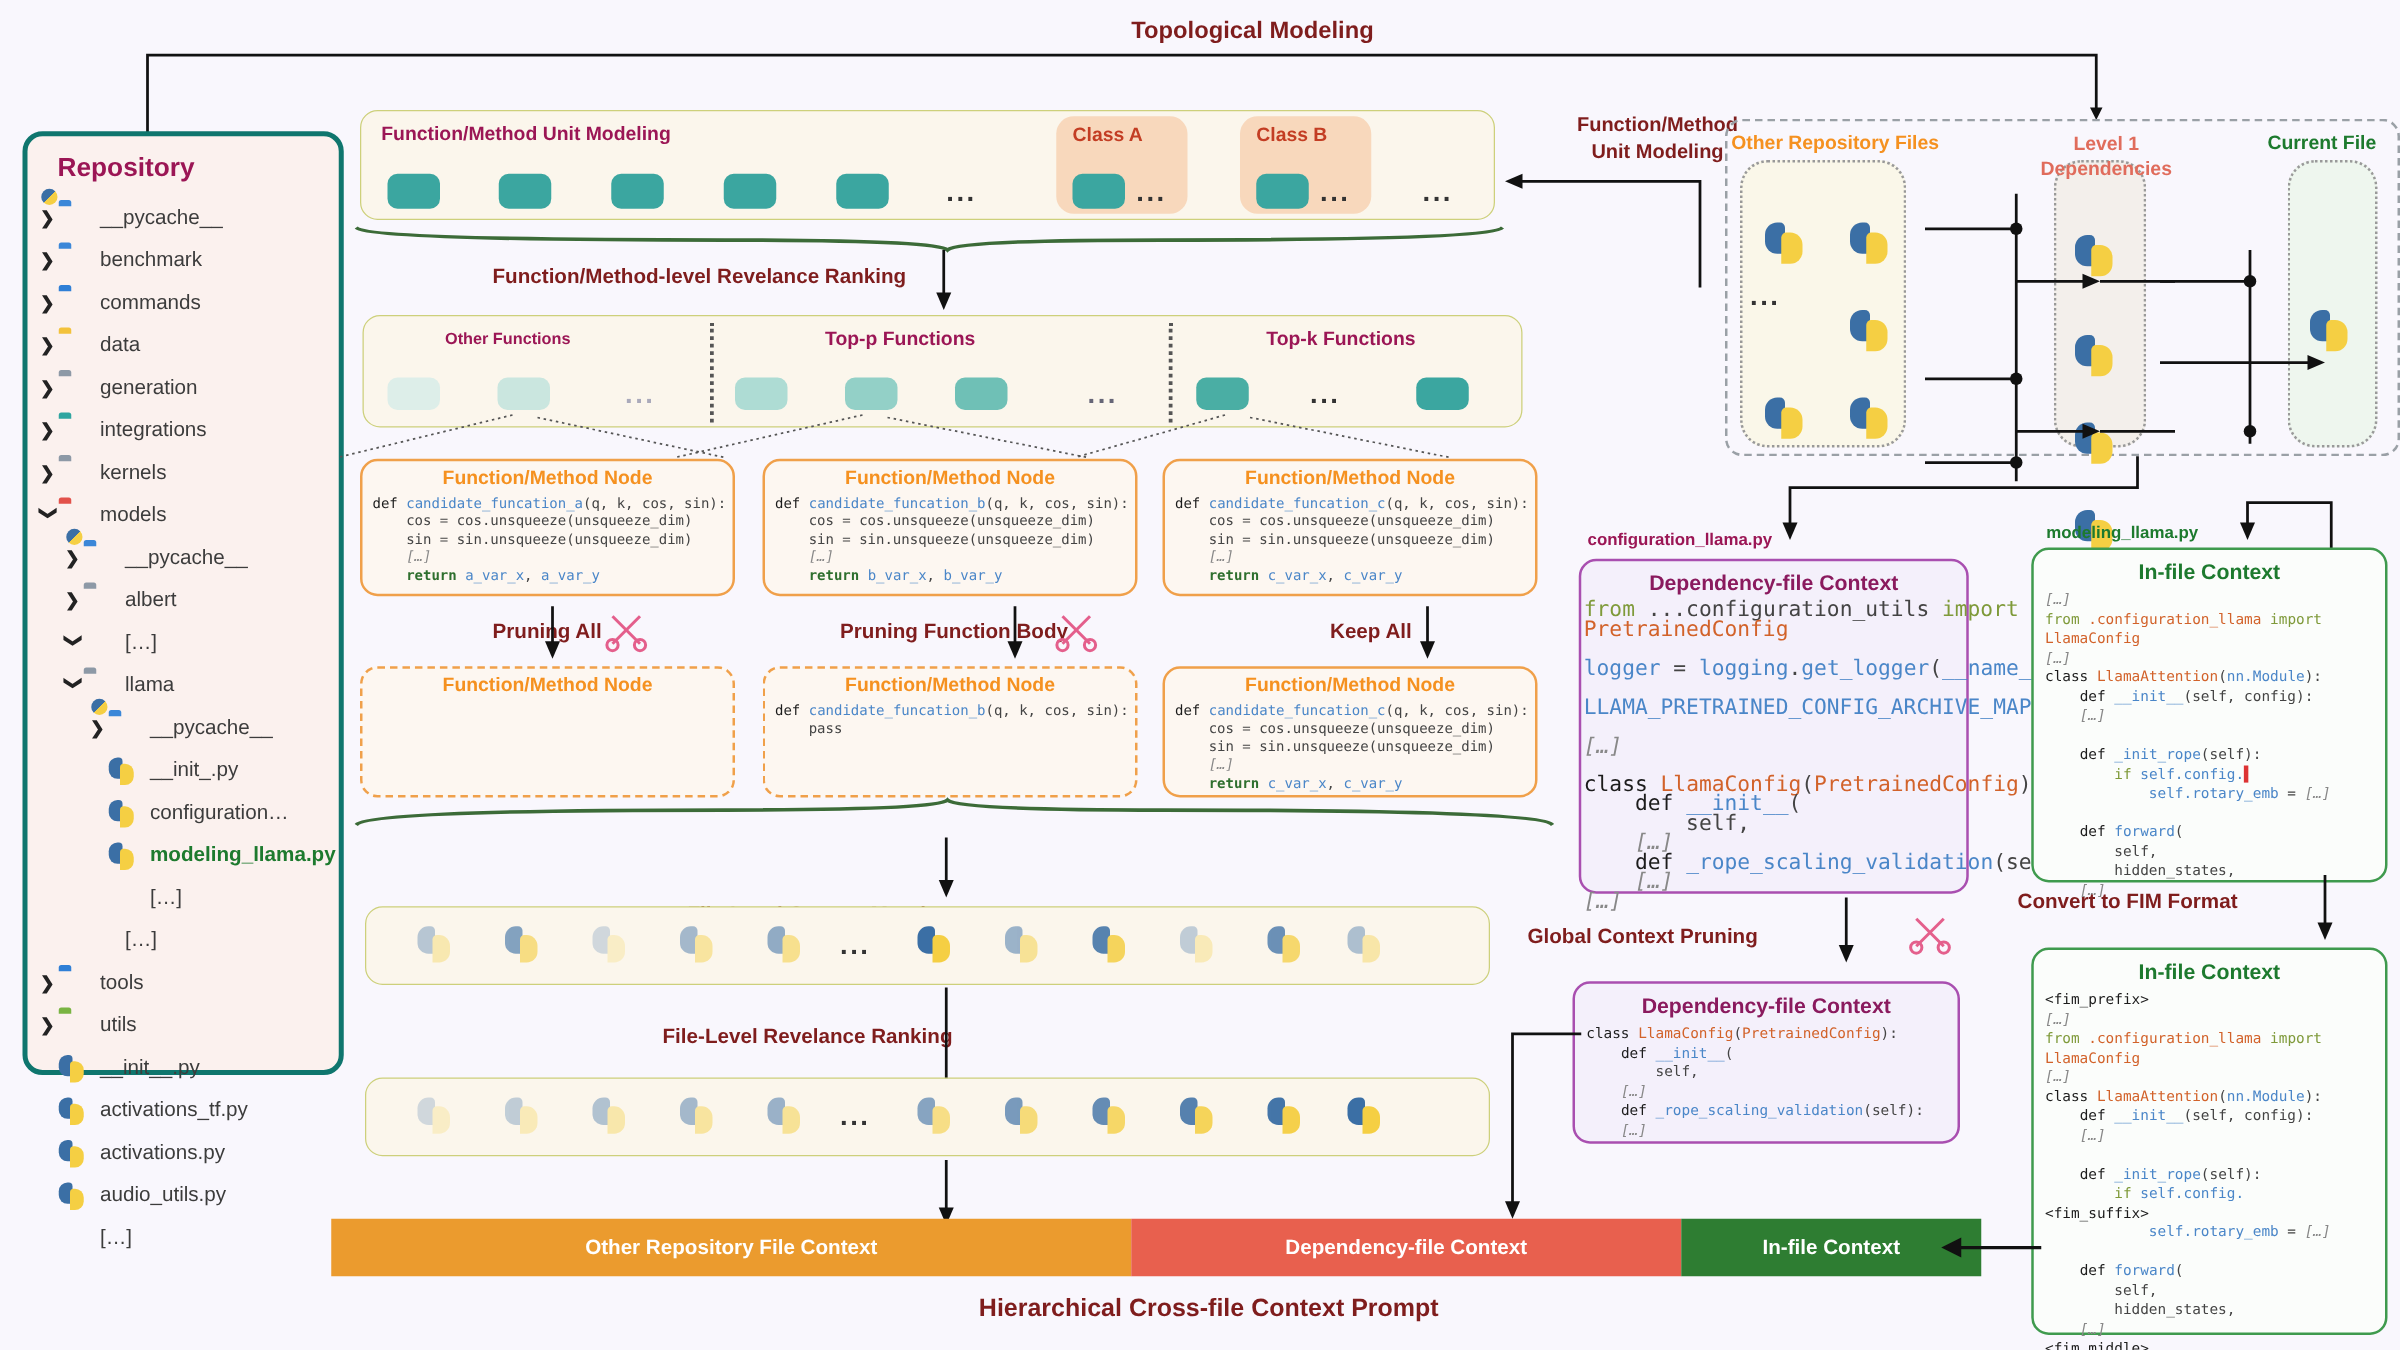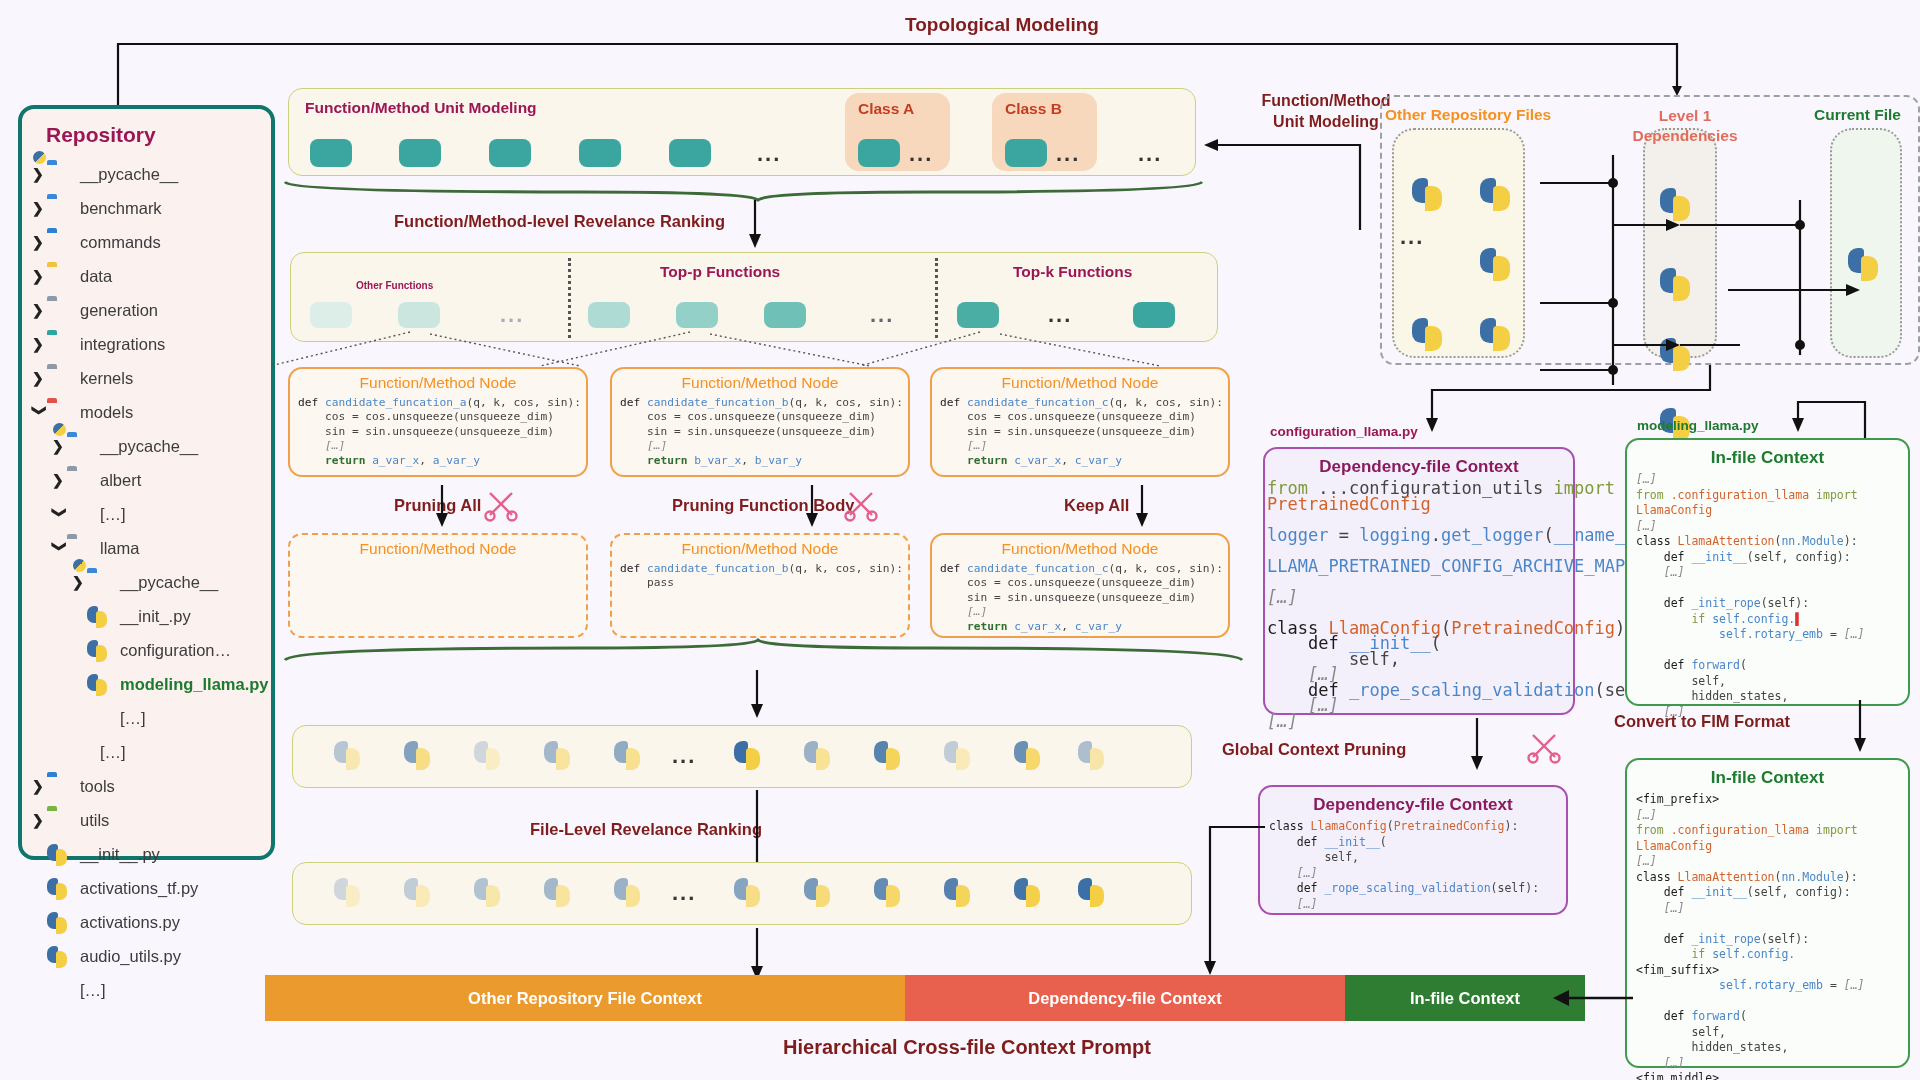--- a/index.html
+++ b/index.html
@@ -49,21 +49,21 @@
 
   
   .rbox{box-sizing:border-box;border-radius:14px;}
   .cream{background:#fbf6ec;border:1.5px solid #cdd07b;}
   .teal-chip{background:#3ba6a0;border-radius:8px;}
   .classbox{background:#f8d8bc;border-radius:14px;}
 
   
   .codebox{box-sizing:border-box;border:2px solid #f0a04a;border-radius:14px;background:#fdf7f1;}
   .codebox.dashed{border-style:dashed;background:#fdf7f1;}
-  .codetitle{text-align:center;font-size:15.5px;color:#f59120;font-weight:normal;margin-top:5px;}
+  .codetitle{text-align:center;font-size:15.5px;color:#f59120;font-weight:bold;margin-top:5px;}
   pre.code{
     font-family:"DejaVu Sans Mono",monospace;font-size:11.2px;line-height:14.4px;
     margin:4px 0 0 8px;white-space:pre;color:#444;
   }
   .k{color:#1c1c1c;font-weight:normal;}
   .fn{color:#4a86c8;}
   .str{color:#7f9a3a;}
   .cls{color:#d2622a;}
   .var{color:#4a86c8;}
   .el{color:#888;font-style:italic;}
@@ -281,21 +281,21 @@
   <path d="M5,4 Q12,14 300,14 Q470,14 478,22 Q486,14 650,14 Q915,14 922,4" stroke="#3c6b38" stroke-width="3" fill="none"></path>
 </svg>
 
 <div class="abs navy" style="left:352px;top:212px;font-size:16.5px;">Function/Method-level Revelance Ranking</div>
 <svg class="abs" style="left:740px;top:200px;width:30px;height:52px;">
   <line x1="15" y1="0" x2="15" y2="38" stroke="#111" stroke-width="2.2"></line>
   <polygon points="15,48 9,34 21,34" fill="#111"></polygon>
 </svg>
 
 <div class="abs rbox cream" style="left:290px;top:252px;width:928px;height:90px;"></div>
-<div class="abs maroon" style="left:356px;top:280px;font-size:10px;">Other Functions</div>
+<div class="abs maroon" style="left:356px;top:263px;font-size:13px;">Other Functions</div>
 <div class="abs maroon" style="left:660px;top:263px;font-size:15.5px;">Top-p Functions</div>
 <div class="abs maroon" style="left:1013px;top:263px;font-size:15.5px;">Top-k Functions</div>
 <div class="abs sep-dotted" style="left:568px;top:258px;height:80px;"></div>
 <div class="abs sep-dotted" style="left:935px;top:258px;height:80px;"></div>
 
 <div class="abs teal-chip" style="left:310px;top:302px;width:42px;height:26px;background:#ddeee9;"></div>
 <div class="abs teal-chip" style="left:398px;top:302px;width:42px;height:26px;background:#cae6df;"></div>
 <div class="abs ellipsis3" style="left:500px;top:302px;color:#aab;">...</div>
 <div class="abs teal-chip" style="left:588px;top:302px;width:42px;height:26px;background:#aedcd4;"></div>
 <div class="abs teal-chip" style="left:676px;top:302px;width:42px;height:26px;background:#93d0c7;"></div>

